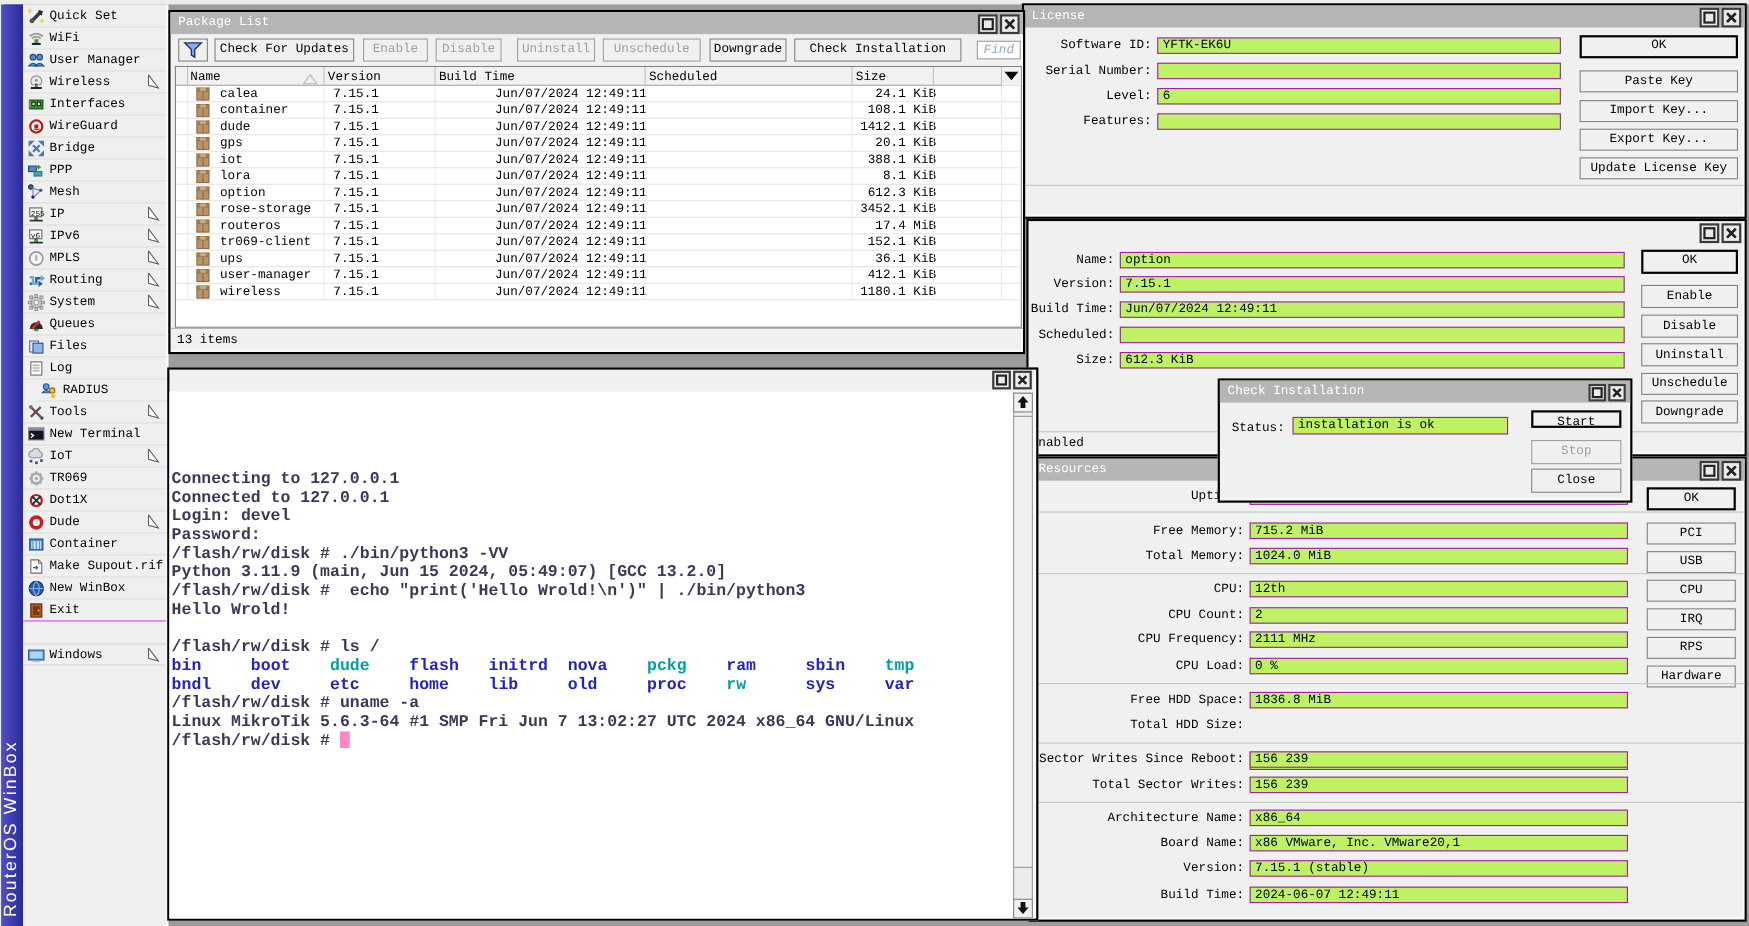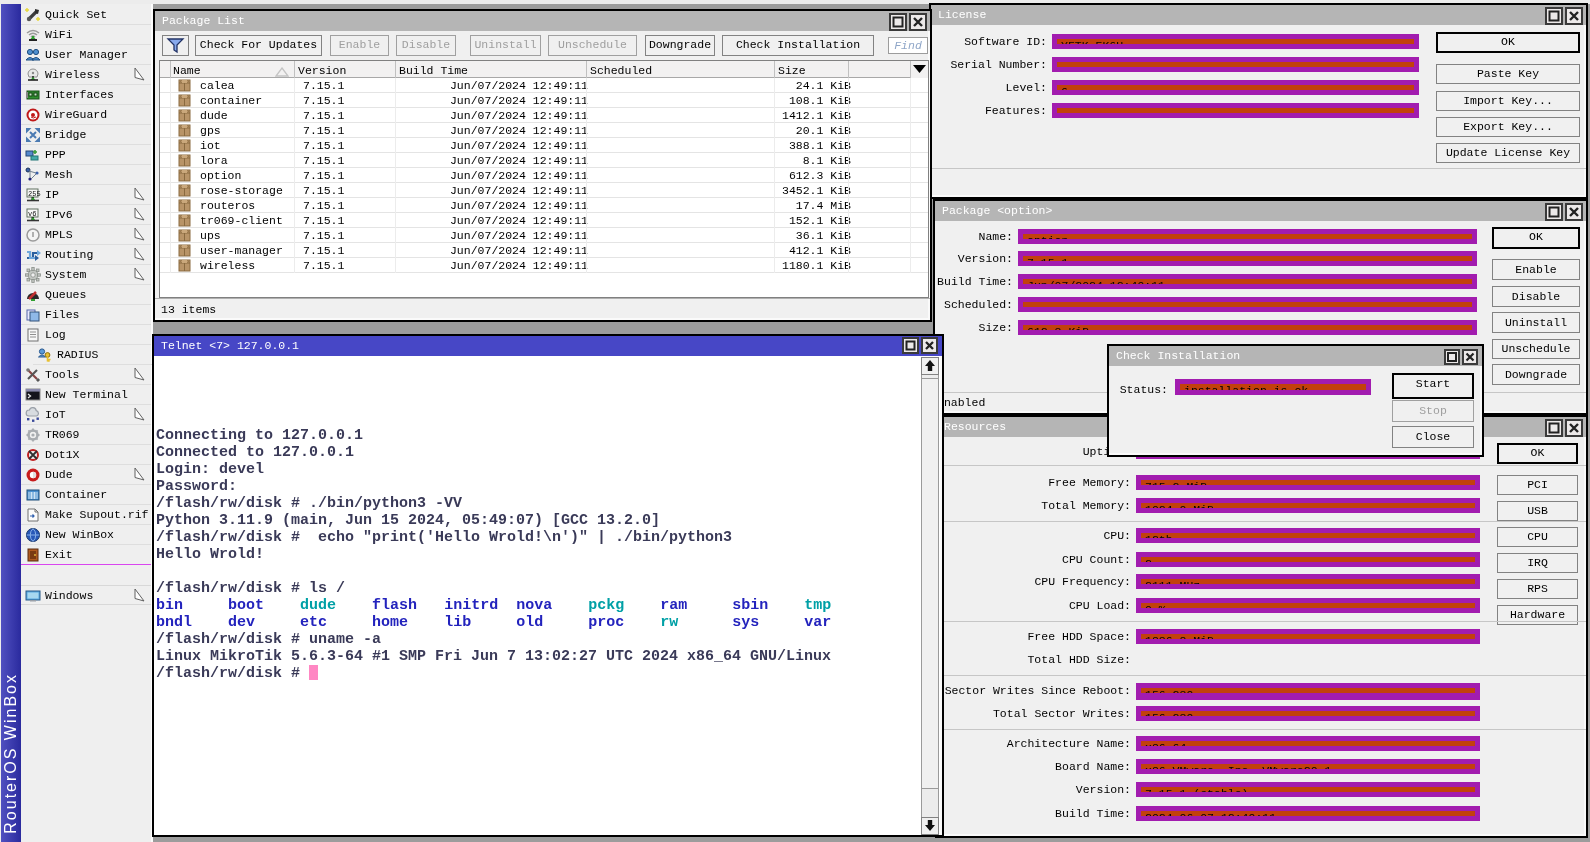--- a/index.html
+++ b/index.html
@@ -6,21 +6,21 @@
   html,body { width:1590px; height:842px; overflow:hidden; }
   body { background:#9c9c9c; font-family:"Liberation Mono",monospace; font-size:11.5px; color:#000; position:relative; }
   .win { position:absolute; background:#f0f0f0; border:2px solid #000; box-shadow: inset 0 -2px 0 #fafafa, inset -2px 0 0 #fafafa; }
   .tb { position:absolute; left:0; right:0; top:0; height:20px; background:#b5b5b5; color:#fff; line-height:20px; padding-left:7px; overflow:hidden; white-space:nowrap; }
   .tb.act { background:#4747c6; }
   .chrome { position:absolute; display:flex; }
   .cbtn { width:18px; height:18px; background:#ece9e9; border:2px solid #3a3a3a; margin-left:2px; position:relative; }
   .cbtn.sm { width:16px; height:16px; } .cbtn.md { width:17px; height:17px; }
   .cbtn svg { position:absolute; left:0; top:0; }
   .lbl { position:absolute; text-align:right; white-space:nowrap; }
-  .inp { position:absolute; background:#c2410c; border:5px solid #a21caf; line-height:13px; padding-left:4px; white-space:nowrap; overflow:hidden; }
+  .inp { position:absolute; background:#bef264; border:1px solid #a21caf; line-height:13px; padding-left:4px; white-space:nowrap; overflow:hidden; }
   .btn { position:absolute; background:#f0f0f0; border:1px solid #828282; text-align:center; }
   .btn.def { border:2px solid #000; }
   .btn.dis { color:#9f9f9f; border-color:#a0a0a0; }
   .sep { position:absolute; height:1px; background:#c6c6c6; }
   .mi { position:absolute; left:0; width:100%; height:20px; }
   .mi .txt { position:absolute; left:24px; top:3px; }
   .mi svg.ic { position:absolute; left:4px; top:2px; }
   .mi svg.ar { position:absolute; right:6px; top:3px; }
 </style>
 </head>
@@ -347,21 +347,20 @@
 <div class="inp" style="left:121px;top:98px;width:367px;height:15px;"></div>
 <div class="btn def" style="left:505px;top:27px;width:144px;height:21px;line-height:15px;">OK</div>
 <div class="btn " style="left:505px;top:59px;width:144px;height:20px;line-height:18px;">Paste Key</div>
 <div class="btn " style="left:505px;top:86px;width:144px;height:20px;line-height:18px;">Import Key...</div>
 <div class="btn " style="left:505px;top:112px;width:144px;height:20px;line-height:18px;">Export Key...</div>
 <div class="btn " style="left:505px;top:138px;width:144px;height:20px;line-height:18px;">Update License Key</div>
 <div class="sep" style="left:0;top:163px;width:655px;"></div>
   </div>
 
   <div class="win" id="w-pkg" style="left:933px;top:199px;width:655px;height:216px;">
-    <div class="tb">Package &lt;option&gt;</div>
     <div class="chrome" style="top:2px;right:3px;">
       <div class="cbtn">
         <svg width="14" height="14">
           <rect x="2.5" y="2.5" width="9" height="9" fill="none" stroke="#222" stroke-width="2"></rect>
         </svg>
       </div>
       <div class="cbtn">
         <svg width="14" height="14">
           <path d="M3 3 L11 11 M11 3 L3 11" stroke="#222" stroke-width="2.4"></path>
         </svg>
@@ -651,21 +650,20 @@
 <div style="position:absolute;left:240px;top:67px;width:1px;height:195px;background:#ececec;"></div>
 <div style="position:absolute;left:431px;top:67px;width:1px;height:195px;background:#ececec;"></div>
 <div style="position:absolute;left:619px;top:67px;width:1px;height:195px;background:#ececec;"></div>
 <div style="position:absolute;left:693px;top:67px;width:1px;height:195px;background:#ececec;"></div>
 <div style="position:absolute;left:755px;top:67px;width:1px;height:195px;background:#ececec;"></div>
 <div style="position:absolute;left:0px;top:287px;width:775px;height:1px;background:#b0b0b0;"></div>
 <div style="position:absolute;left:6px;top:292px;">13 items</div>
   </div>
 
   <div class="win" id="w-telnet" style="left:152px;top:334px;width:792px;height:503px;">
-    <div class="tb act">Telnet &lt;7&gt; 127.0.0.1</div>
     <div class="chrome" style="top:1px;right:4px;">
       <div class="cbtn md">
         <svg width="13" height="13">
           <rect x="2.5" y="2.5" width="8" height="8" fill="none" stroke="#222" stroke-width="2"></rect>
         </svg>
       </div>
       <div class="cbtn md">
         <svg width="13" height="13">
           <path d="M3 3 L10 10 M10 3 L3 10" stroke="#222" stroke-width="2.3"></path>
         </svg>
@@ -706,16 +704,16 @@
         </svg>
       </div>
       <div class="cbtn sm">
         <svg width="12" height="12">
           <path d="M2.5 2.5 L9.5 9.5 M9.5 2.5 L2.5 9.5" stroke="#222" stroke-width="2.2"></path>
         </svg>
       </div>
     </div>
 <div class="lbl" style="left:-41px;top:37px;width:100px;">Status:</div>
 <div class="inp" style="left:66px;top:33px;width:196px;height:16px;">installation is ok</div>
-<div class="btn def" style="left:283px;top:27px;width:82px;height:26px;line-height:17px;">Start</div>
+<div class="btn def" style="left:283px;top:27px;width:82px;height:16px;line-height:17px;">Start</div>
 <div class="btn dis" style="left:283px;top:54px;width:82px;height:22px;line-height:19px;">Stop</div>
 <div class="btn " style="left:283px;top:80px;width:82px;height:22px;line-height:19px;">Close</div>
   </div>
 
 </body></html>

